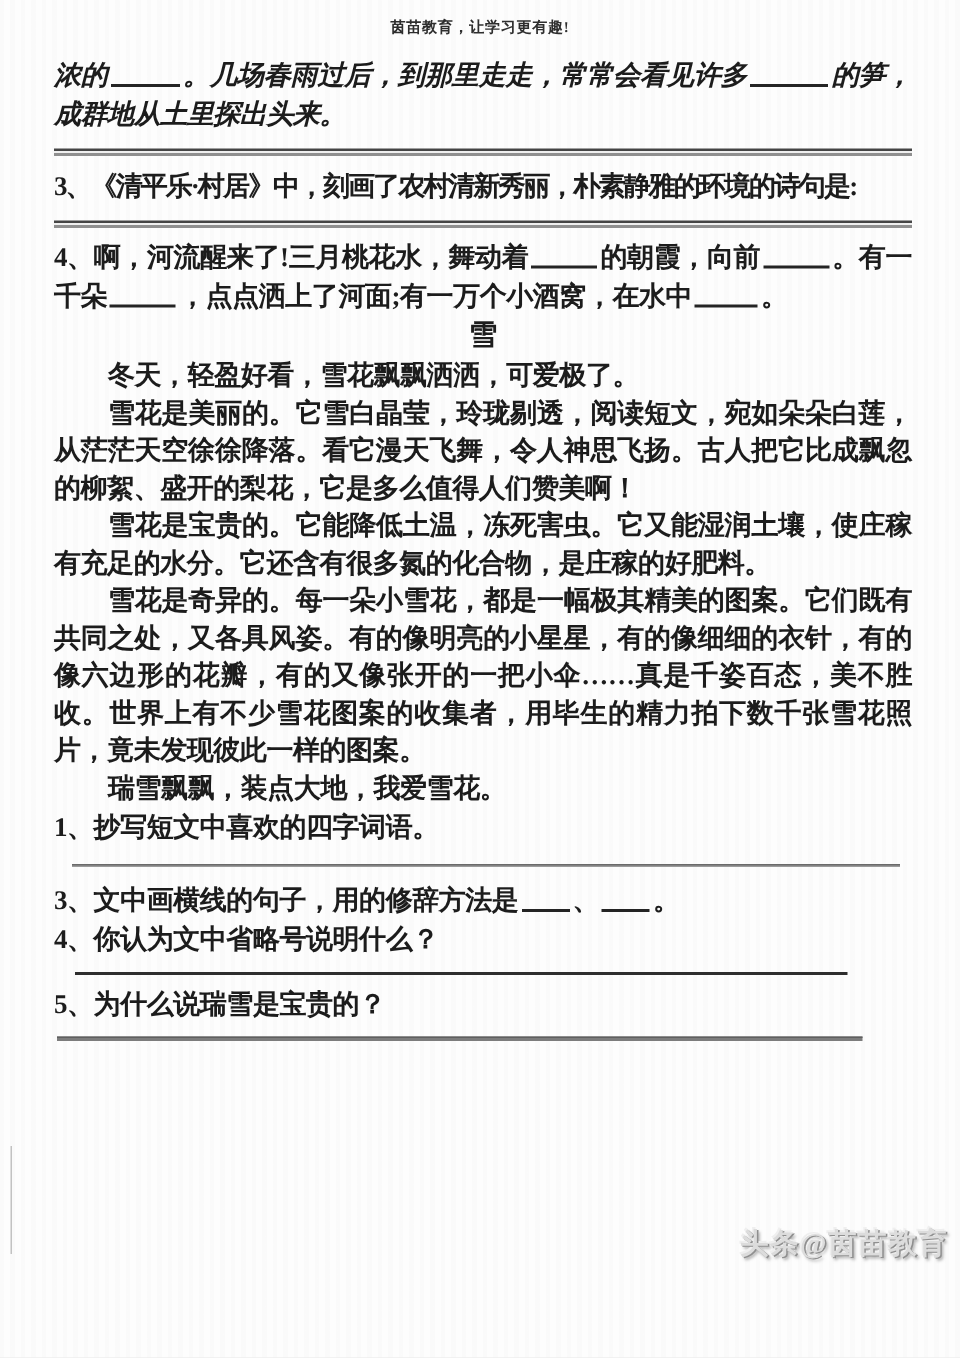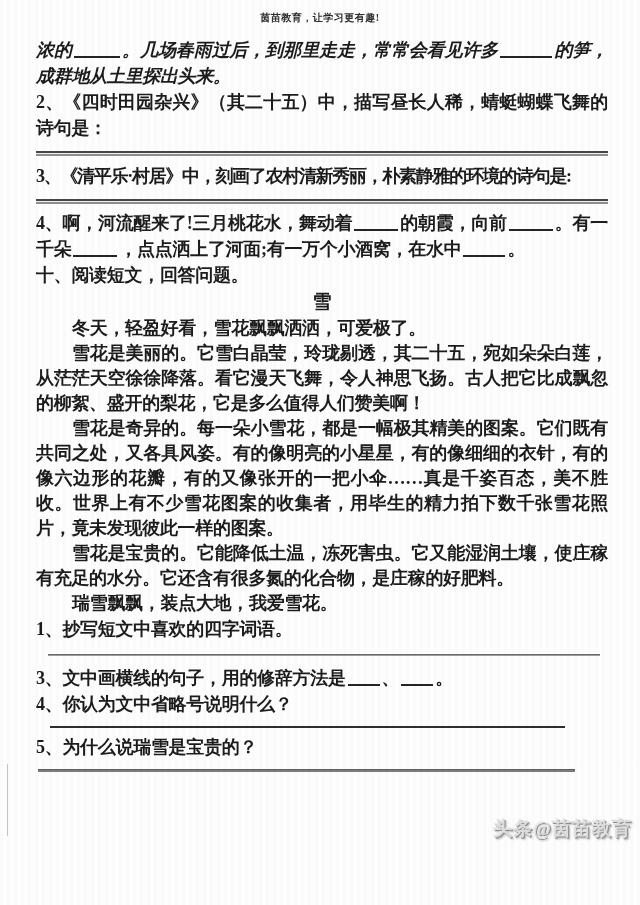--- a/index.html
+++ b/index.html
@@ -90,38 +90,36 @@
 <body>
 
 <div class="page">
 
   <div class="brand-header">茵苗教育，让学习更有趣!</div>
 
   <div class="doc">
 
     <p class="line mt-first"><span>浓的</span><span class="blank bk46"></span><span>。几场春雨过后，到那里走走，常常会看见许多</span><span class="blank bk52"></span><span>的笋，成群地从土里探出头来。</span></p>
 
-    <p class="line">2、《四时田园杂兴》（其二十五）中，描写昼长人稀，蜻蜓蝴蝶飞舞的诗句是：</p>
 
     <div class="rule-double"></div>
 
     <p class="line nowrap">3、《清平乐·村居》中，刻画了农村清新秀丽，朴素静雅的环境的诗句是:</p>
 
     <div class="rule-double second"></div>
 
     <p class="line"><span>4、啊，河流醒来了!三月桃花水，舞动着</span><span class="blank bk44"></span><span>的朝霞，向前</span><span class="blank bk44"></span><span>。有一千朵</span><span class="blank bk44"></span><span>，点点洒上了河面;有一万个小酒窝，在水中</span><span class="blank bk42"></span><span>。</span></p>
 
-    <p class="line">十、阅读短文，回答问题。</p>
 
     <div class="essay-title">雪</div>
 
     <p class="para">冬天，轻盈好看，雪花飘飘洒洒，可爱极了。</p>
-    <p class="para">雪花是美丽的。它雪白晶莹，玲珑剔透，其二十五，宛如朵朵白莲，从茫茫天空徐徐降落。看它漫天飞舞，令人神思飞扬。古人把它比成飘忽的柳絮、盛开的梨花，它是多么值得人们赞美啊！</p>
+    <p class="para">雪花是美丽的。它雪白晶莹，玲珑剔透，阅读短文，宛如朵朵白莲，从茫茫天空徐徐降落。看它漫天飞舞，令人神思飞扬。古人把它比成飘忽的柳絮、盛开的梨花，它是多么值得人们赞美啊！</p>
+    <p class="para">雪花是宝贵的。它能降低土温，冻死害虫。它又能湿润土壤，使庄稼有充足的水分。它还含有很多氮的化合物，是庄稼的好肥料。</p>
     <p class="para">雪花是奇异的。每一朵小雪花，都是一幅极其精美的图案。它们既有共同之处，又各具风姿。有的像明亮的小星星，有的像细细的衣针，有的像六边形的花瓣，有的又像张开的一把小伞……真是千姿百态，美不胜收。世界上有不少雪花图案的收集者，用毕生的精力拍下数千张雪花照片，竟未发现彼此一样的图案。</p>
-    <p class="para">雪花是宝贵的。它能降低土温，冻死害虫。它又能湿润土壤，使庄稼有充足的水分。它还含有很多氮的化合物，是庄稼的好肥料。</p>
     <p class="para">瑞雪飘飘，装点大地，我爱雪花。</p>
 
     <p class="line">1、抄写短文中喜欢的四字词语。</p>
 
     <div class="rule-single"></div>
 
 
     <p class="line"><span>3、文中画横线的句子，用的修辞方法是</span><span class="blank bk32"></span><span>、</span><span class="blank bk32"></span><span>。</span></p>
 
     <p class="line">4、你认为文中省略号说明什么？</p>

